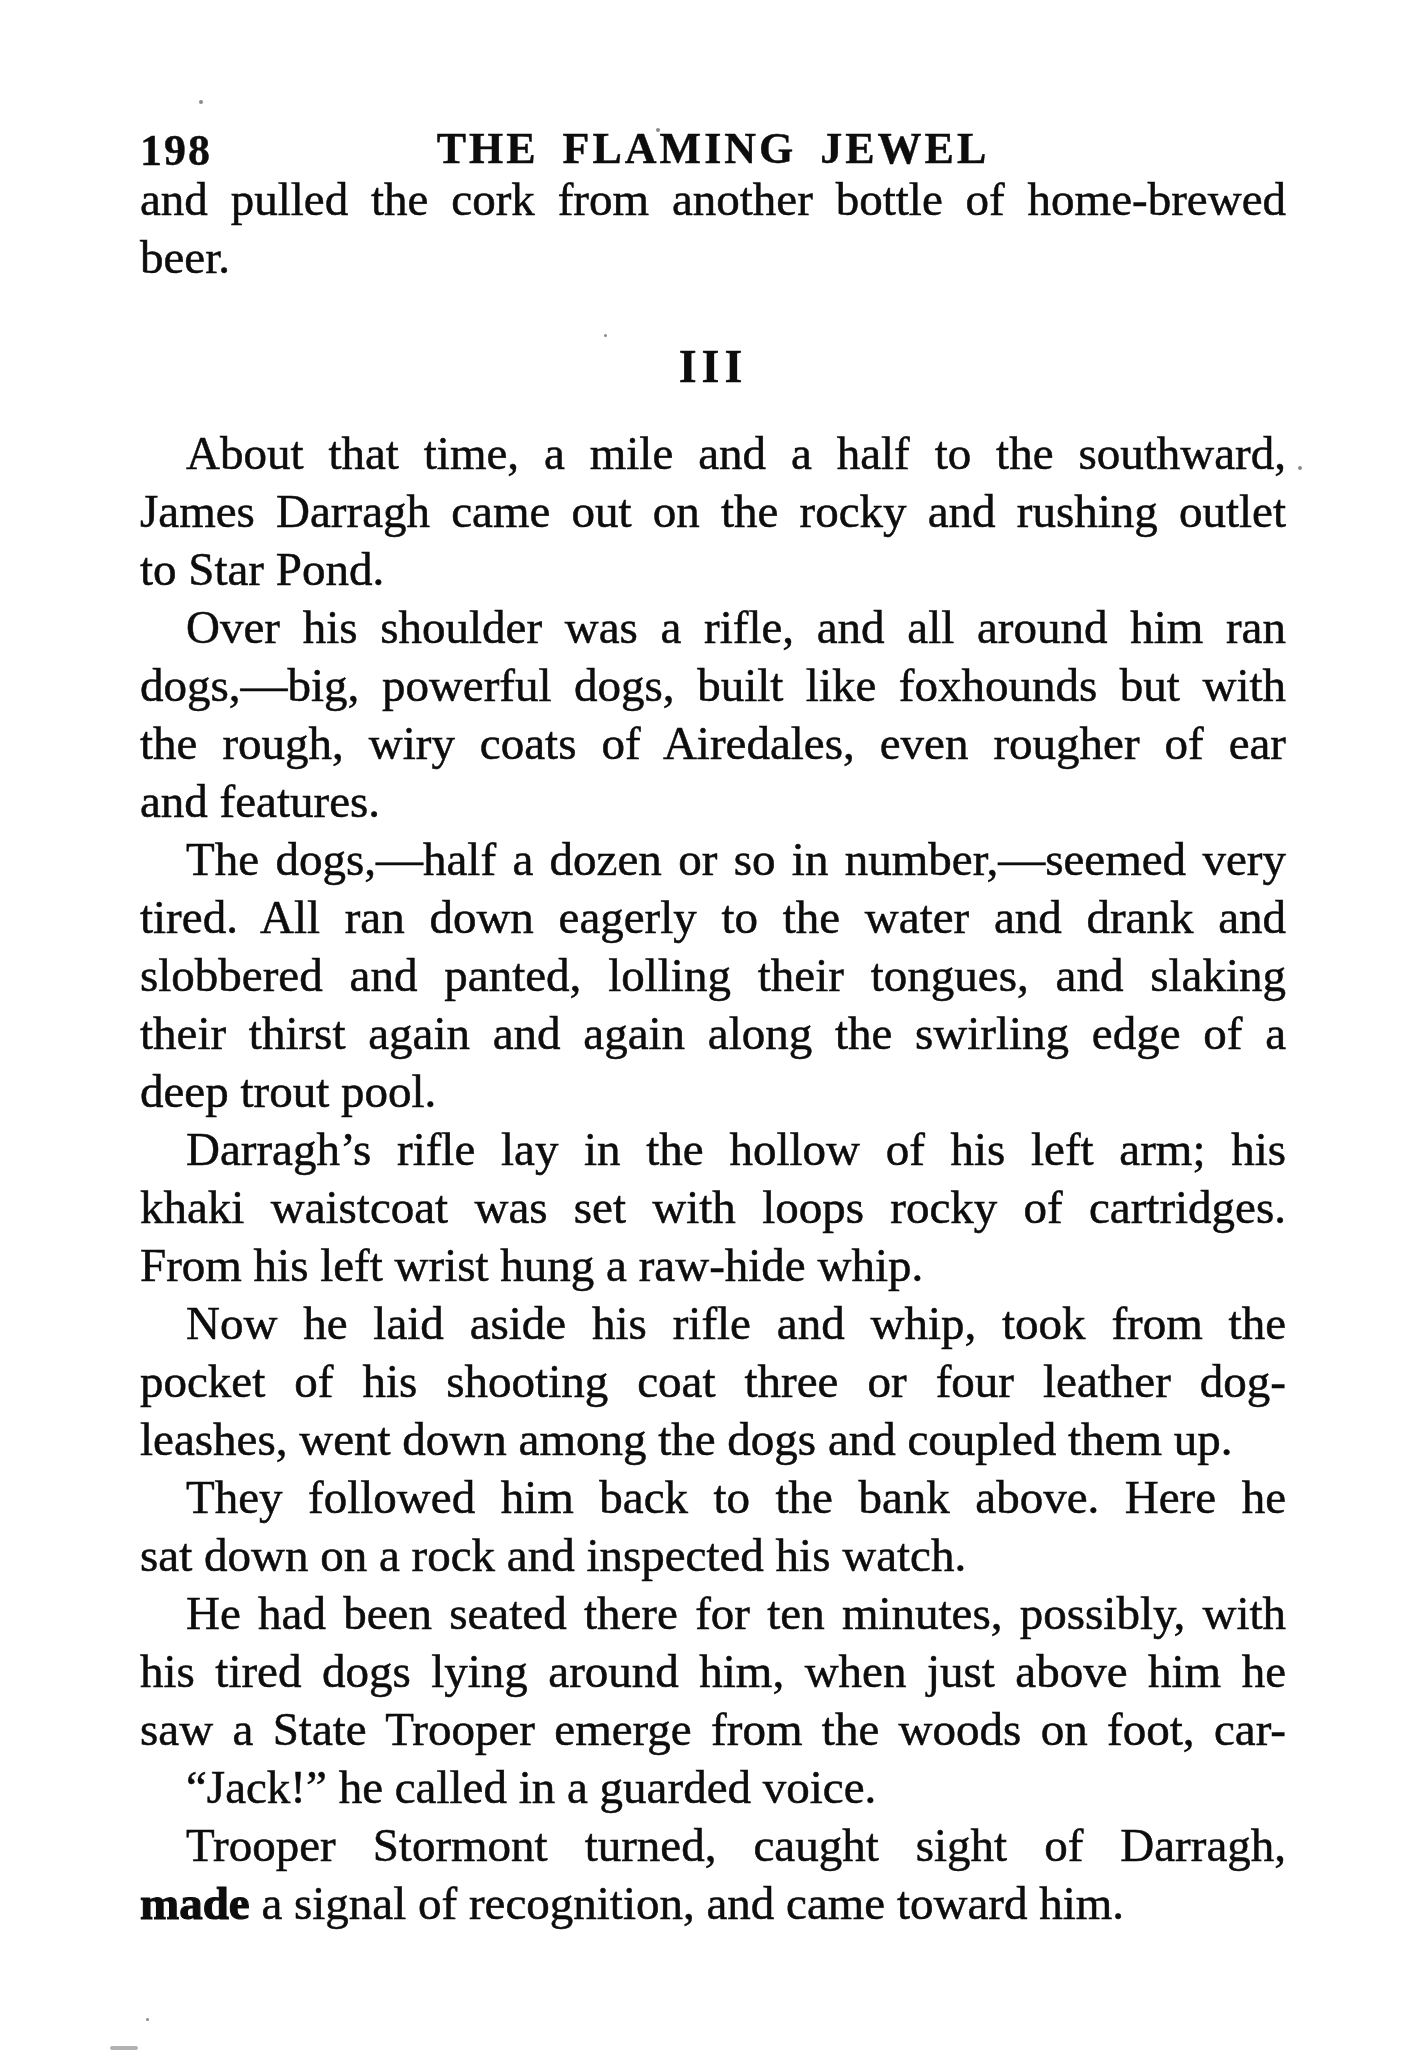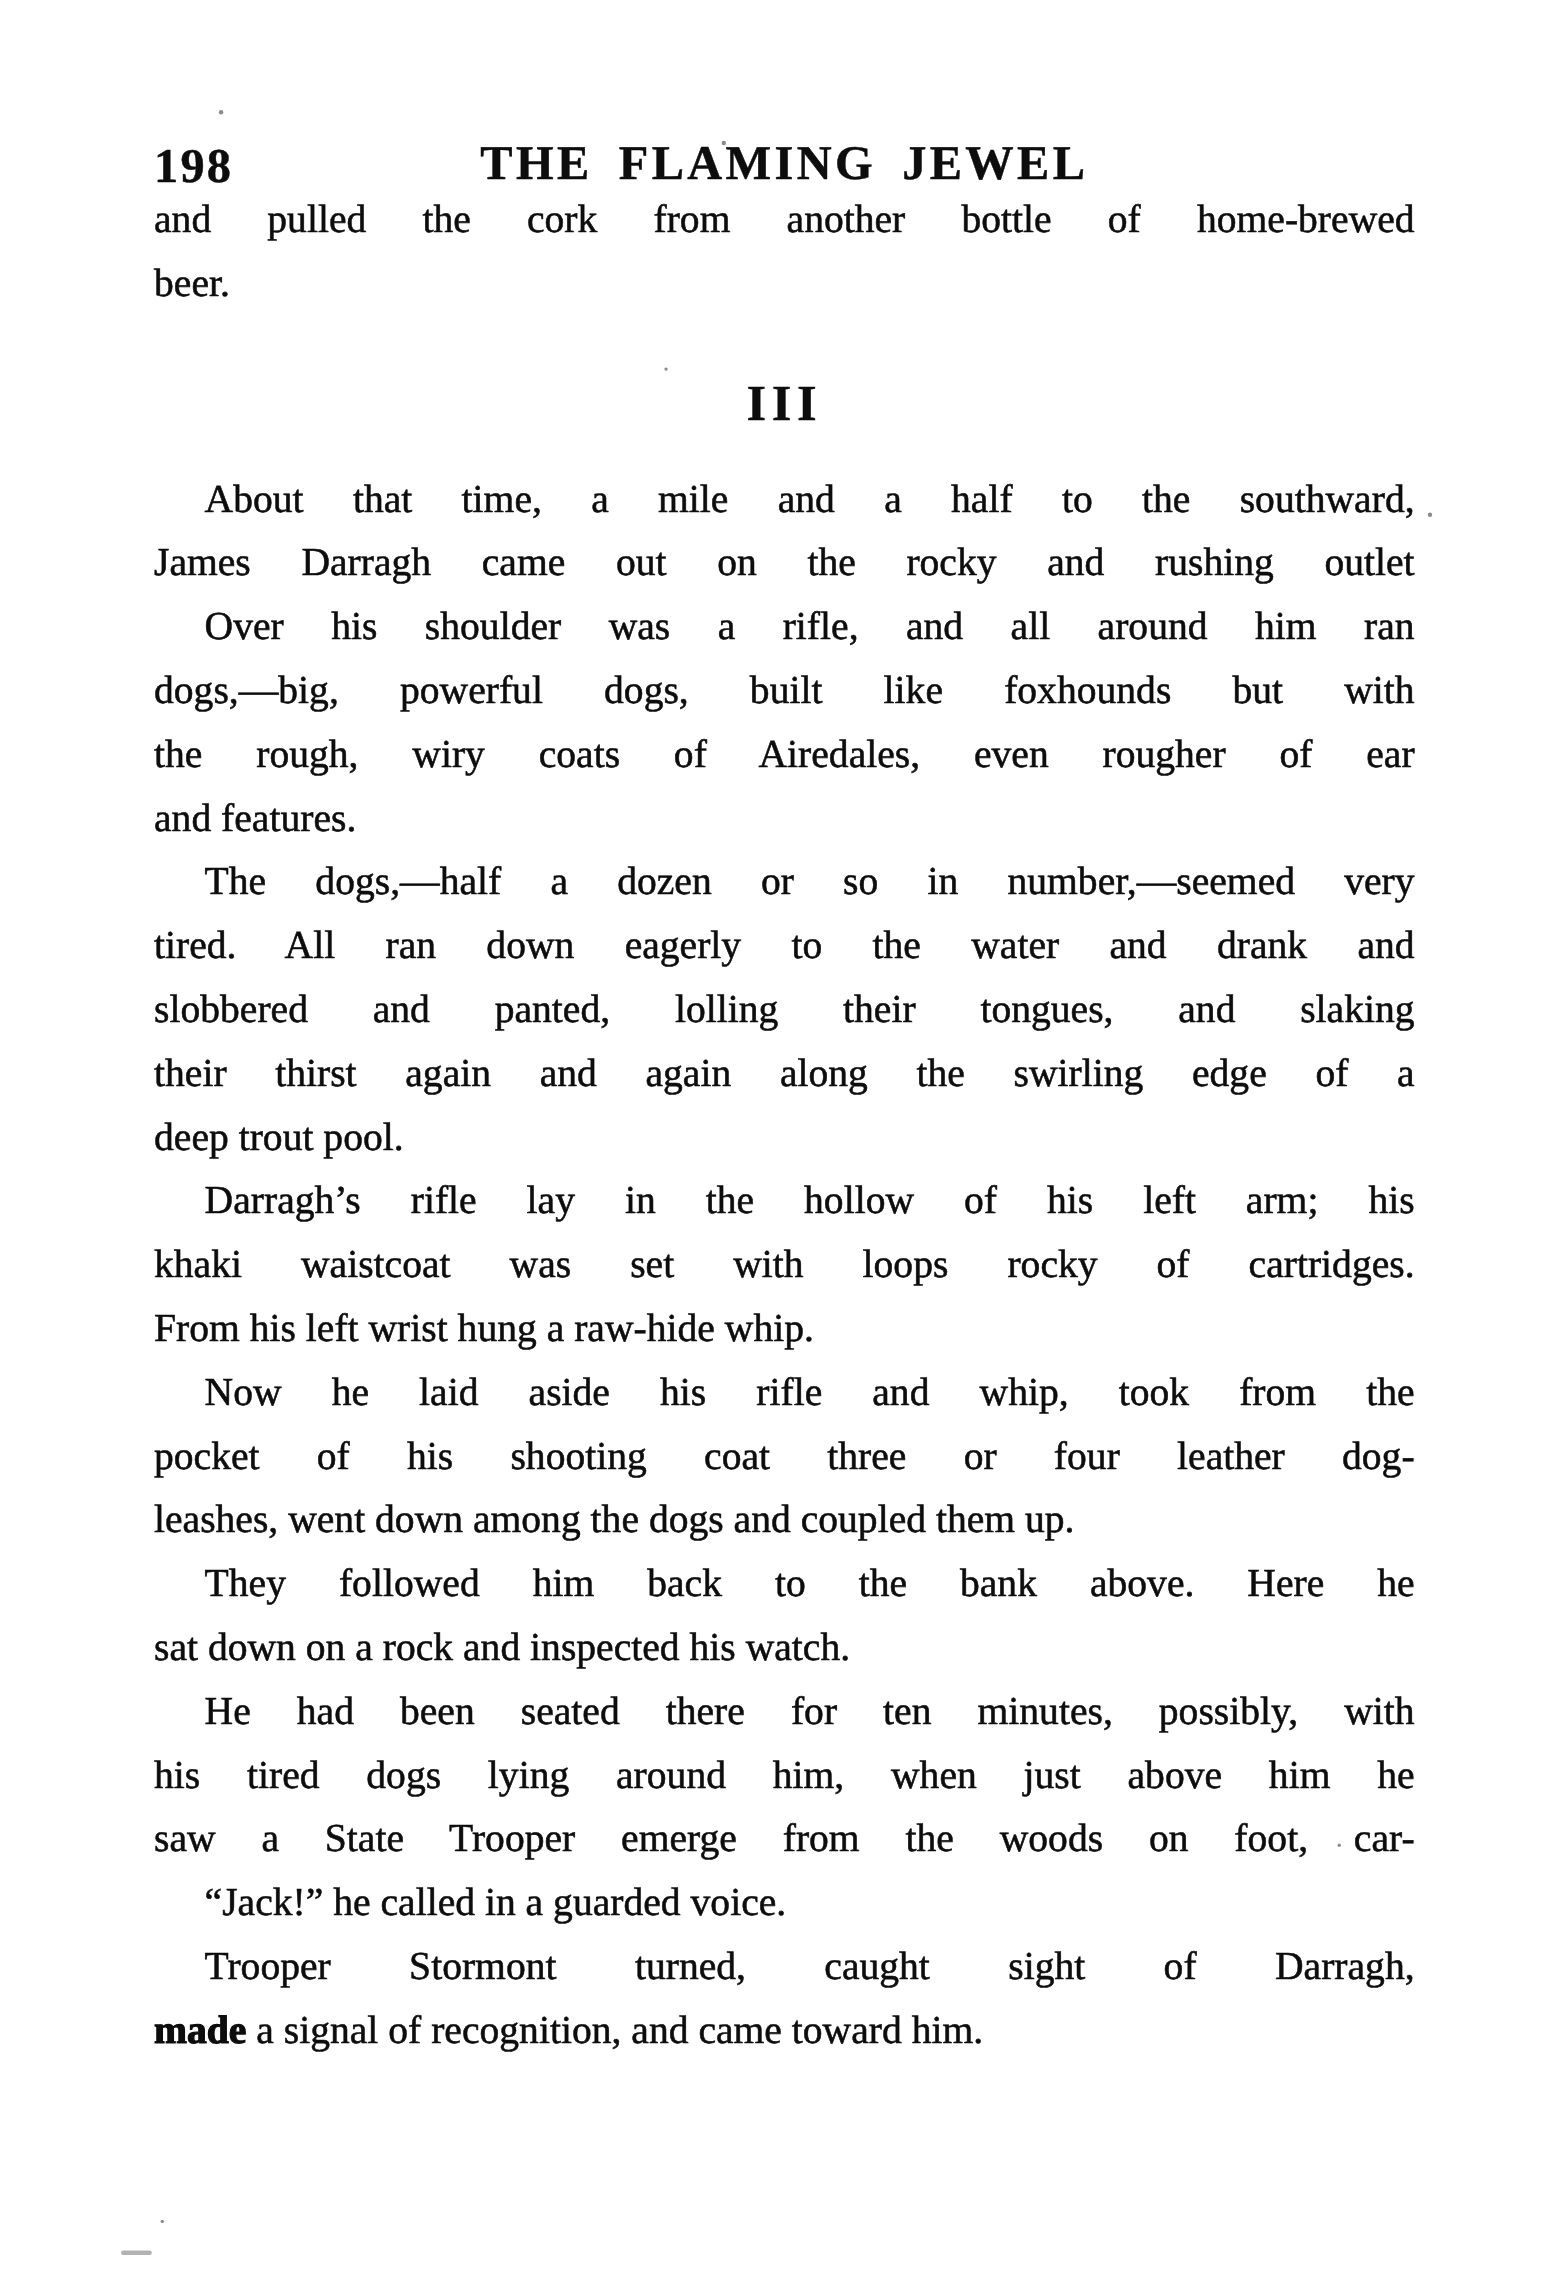--- a/index.html
+++ b/index.html
@@ -31,21 +31,21 @@
     letter-spacing: 3px;
     word-spacing: 10px;
     -webkit-text-stroke: 0.4px #0d0d0d;
   }
   .page-body {
     position: absolute;
     left: 140px; top: 170px;
     width: 1146px;
   }
   .line {
-    font-size: 36px;
+    font-size: 47px;
     line-height: 58px;
     white-space: normal;
     text-align: justify;
     text-align-last: justify;
     text-justify: inter-word;
     -webkit-text-stroke: 0.5px #0d0d0d;
   }
   .line.last { text-align-last: left; }
   .line.indent { text-indent: 46px; }
   .section-heading {
@@ -86,20 +86,21 @@
 
 <main class="page-body">
     <div class="paragraph">
       <div class="line">and pulled the cork from another bottle of home-brewed</div>
       <div class="line last">beer.</div>
     </div>
     <div class="section-heading">III</div>
     <div class="paragraph">
       <div class="line indent">About that time, a mile and a half to the southward,</div>
       <div class="line">James Darragh came out on the rocky and rushing outlet</div>
+      <div class="line last">to Star Pond.</div>
     </div>
     <div class="paragraph">
       <div class="line indent">Over his shoulder was a rifle, and all around him ran</div>
       <div class="line">dogs,—big, powerful dogs, built like foxhounds but with</div>
       <div class="line">the rough, wiry coats of Airedales, even rougher of ear</div>
       <div class="line last">and features.</div>
     </div>
     <div class="paragraph">
       <div class="line indent">The dogs,—half a dozen or so in number,—seemed very</div>
       <div class="line">tired. All ran down eagerly to the water and drank and</div>

